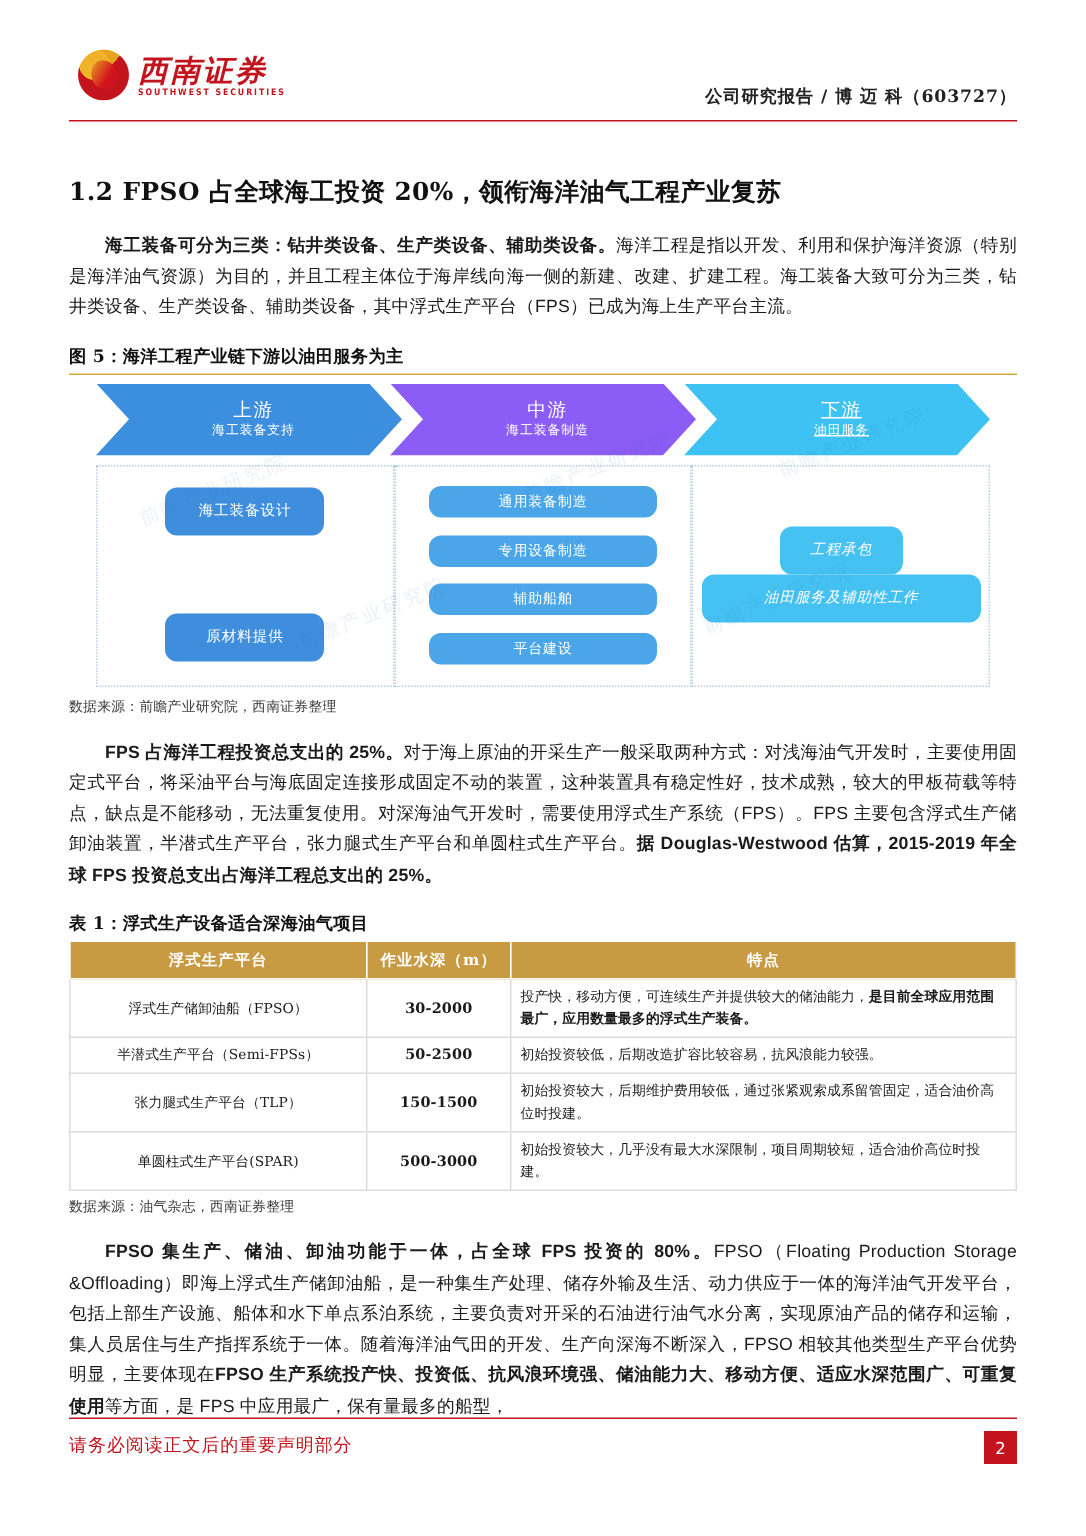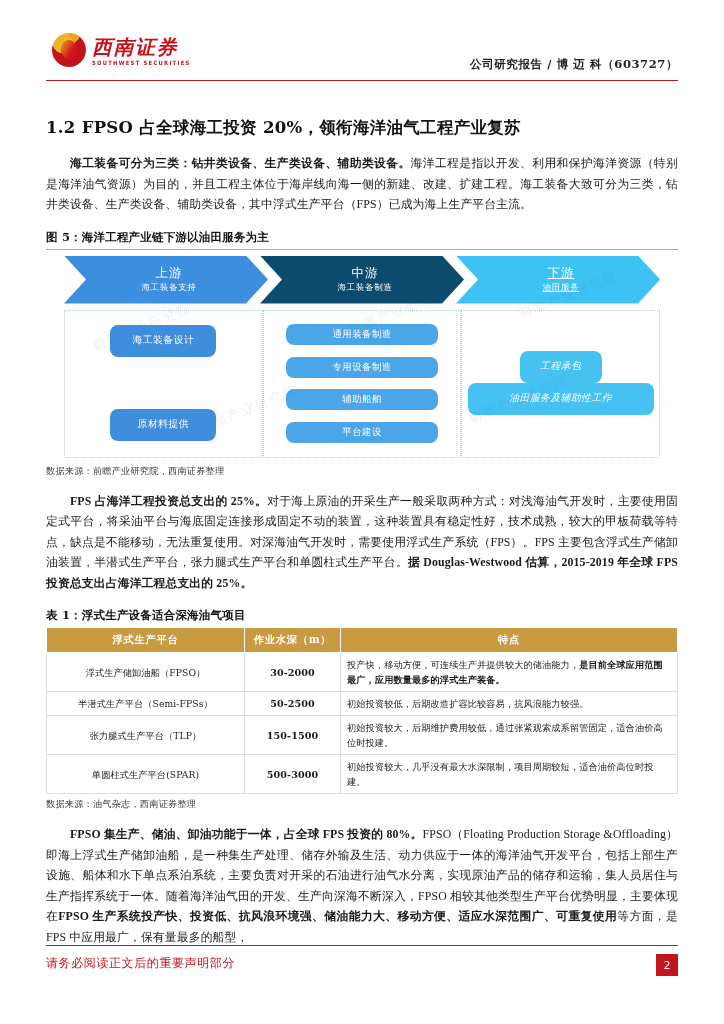--- a/index.html
+++ b/index.html
@@ -95,21 +95,21 @@
     font-family: "DejaVu Serif", "Liberation Serif", serif;
     font-size: 16.5px;
     font-weight: bold;
     color: #111111;
     letter-spacing: 0.3px;
     margin: 16px 0 0 0;
     line-height: 24px;
   }
 
   p.body-text {
-    font-family: Liberation Serif, serif;
+    font-family: Liberation Sans, sans-serif;
     font-size: 11.8px;
     line-height: 20.5px;
     color: #1a1a1a;
     text-align: justify;
     text-justify: inter-ideograph;
     text-indent: 24px;
     margin-top: 13px;
     letter-spacing: 0.15px;
   }
   p.body-text b { font-weight: bold; }
@@ -157,21 +157,21 @@
     top: 0;
     height: 48px;
     display: flex;
     flex-direction: column;
     align-items: center;
     justify-content: center;
     color: #ffffff;
     clip-path: polygon(0 0, calc(100% - 22px) 0, 100% 50%, calc(100% - 22px) 100%, 0 100%, 22px 50%);
   }
   .chev.c1 { left: 0px;   width: 204px; background: #3c8ede; }
-  .chev.c2 { left: 196px; width: 204px; background: #0c4a6e; }
+  .chev.c2 { left: 196px; width: 204px; background: #8b5cf6; }
   .chev.c3 { left: 392px; width: 204px; background: #3ec2f3; text-decoration: underline; }
   .chev-main {
     font-family: "DejaVu Serif", "Liberation Serif", serif;
     font-size: 12.5px;
     line-height: 16px;
     letter-spacing: 1px;
     margin-left: 6px;
   }
   .chev-sub {
     font-family: "DejaVu Serif", "Liberation Serif", serif;

